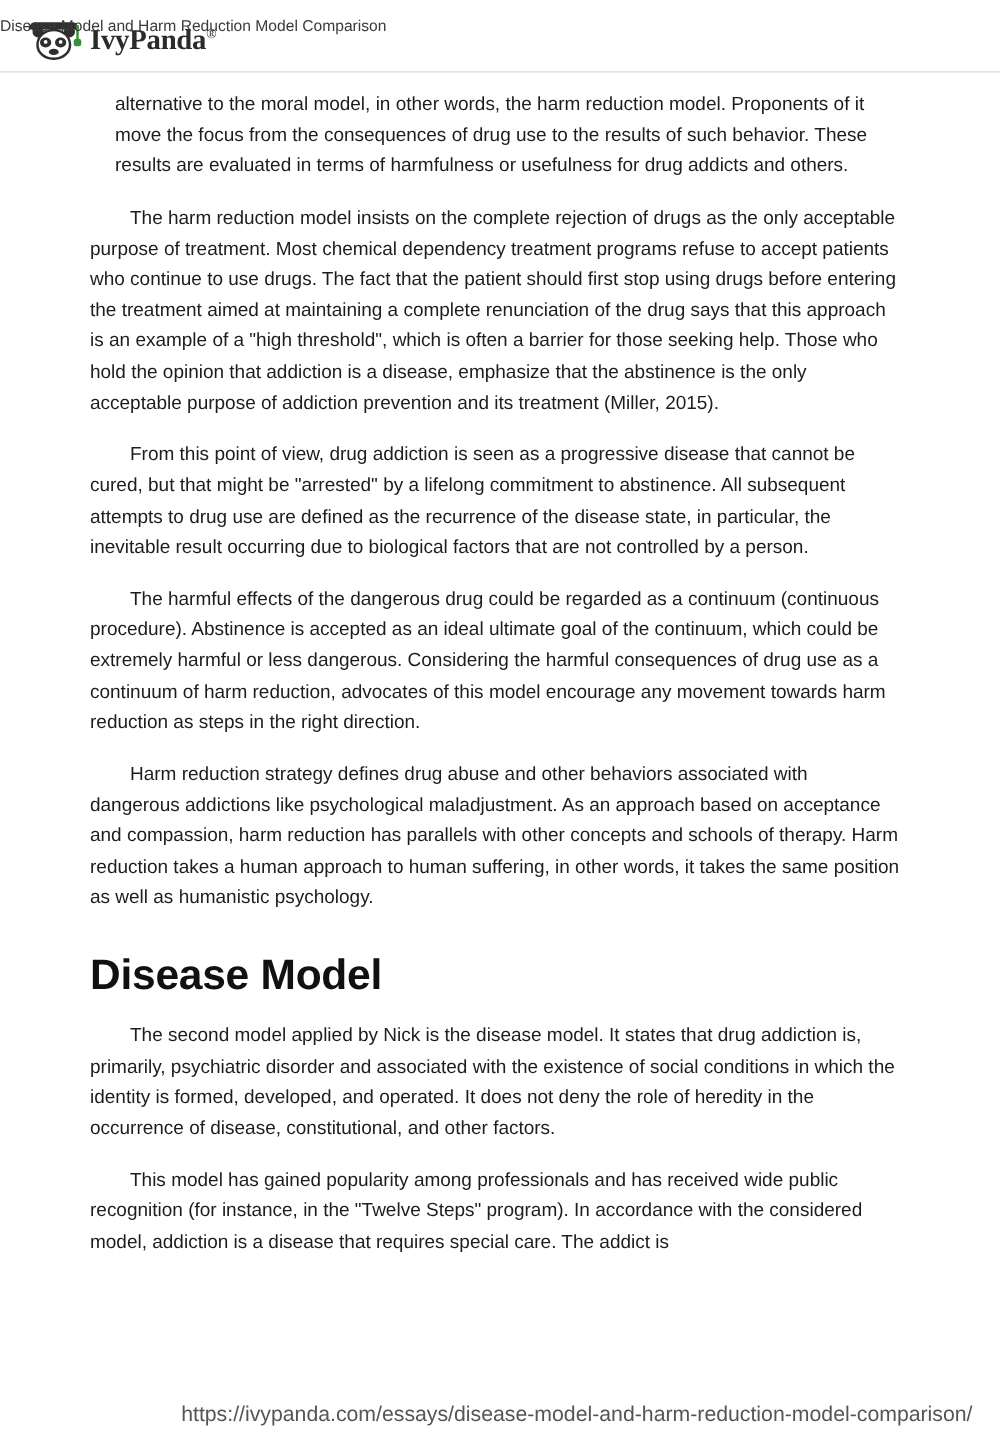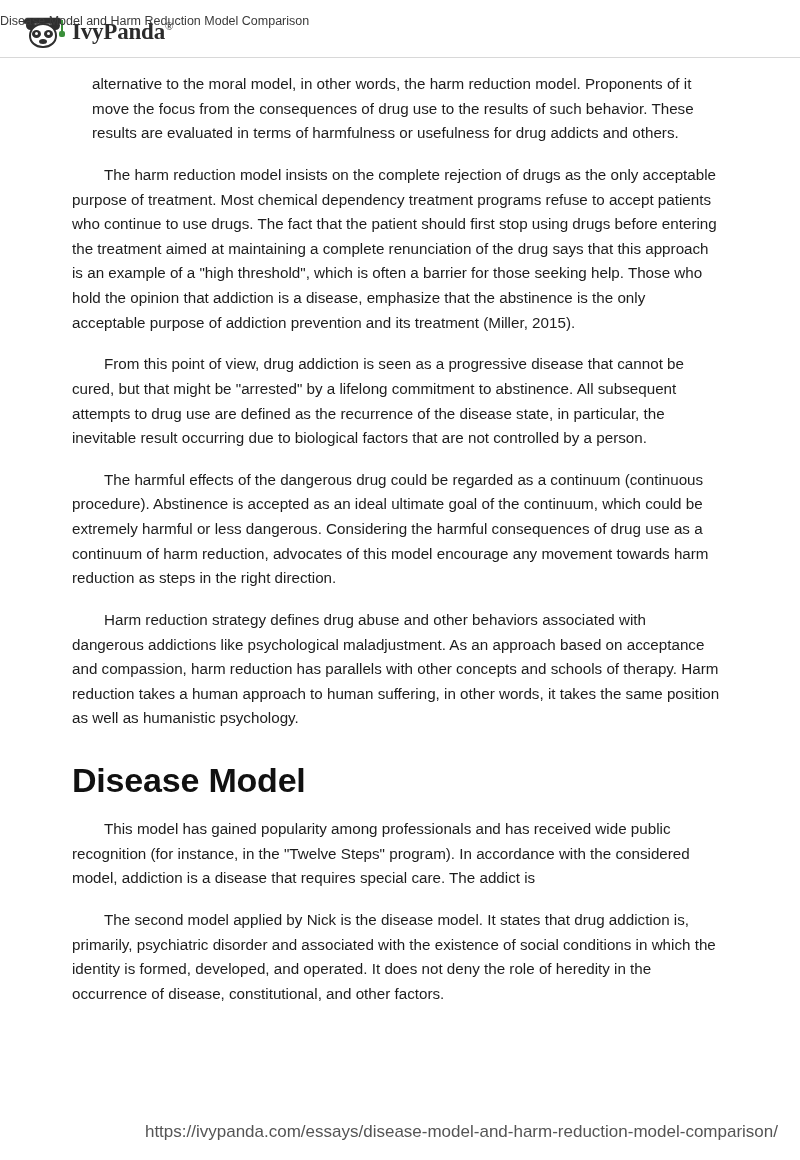--- a/index.html
+++ b/index.html
@@ -226,19 +226,19 @@
 
   <div class="content">
     <p class="para first">alternative to the moral model, in other words, the harm reduction model. Proponents of it move the focus from the consequences of drug use to the results of such behavior. These results are evaluated in terms of harmfulness or usefulness for drug addicts and others.</p>
     <p class="para spaced">The harm reduction model insists on the complete rejection of drugs as the only acceptable purpose of treatment. Most chemical dependency treatment programs refuse to accept patients who continue to use drugs. The fact that the patient should first stop using drugs before entering the treatment aimed at maintaining a complete renunciation of the drug says that this approach is an example of a "high threshold", which is often a barrier for those seeking help. Those who hold the opinion that addiction is a disease, emphasize that the abstinence is the only acceptable purpose of addiction prevention and its treatment (Miller, 2015).</p>
     <p class="para spaced">From this point of view, drug addiction is seen as a progressive disease that cannot be cured, but that might be "arrested" by a lifelong commitment to abstinence. All subsequent attempts to drug use are defined as the recurrence of the disease state, in particular, the inevitable result occurring due to biological factors that are not controlled by a person.</p>
     <p class="para spaced">The harmful effects of the dangerous drug could be regarded as a continuum (continuous procedure). Abstinence is accepted as an ideal ultimate goal of the continuum, which could be extremely harmful or less dangerous. Considering the harmful consequences of drug use as a continuum of harm reduction, advocates of this model encourage any movement towards harm reduction as steps in the right direction.</p>
     <p class="para spaced">Harm reduction strategy defines drug abuse and other behaviors associated with dangerous addictions like psychological maladjustment. As an approach based on acceptance and compassion, harm reduction has parallels with other concepts and schools of therapy. Harm reduction takes a human approach to human suffering, in other words, it takes the same position as well as humanistic psychology.</p>
 
     <h2 class="section">Disease Model</h2>
 
+    <p class="para spaced">The second model applied by Nick is the disease model. It states that drug addiction is, primarily, psychiatric disorder and associated with the existence of social conditions in which the identity is formed, developed, and operated. It does not deny the role of heredity in the occurrence of disease, constitutional, and other factors.</p>
     <p class="para spaced">This model has gained popularity among professionals and has received wide public recognition (for instance, in the "Twelve Steps" program). In accordance with the considered model, addiction is a disease that requires special care. The addict is</p>
-    <p class="para spaced">The second model applied by Nick is the disease model. It states that drug addiction is, primarily, psychiatric disorder and associated with the existence of social conditions in which the identity is formed, developed, and operated. It does not deny the role of heredity in the occurrence of disease, constitutional, and other factors.</p>
   </div>
 
   <div class="footer-url">https://ivypanda.com/essays/disease-model-and-harm-reduction-model-comparison/</div>
 
 </div>
 
 </body></html>

